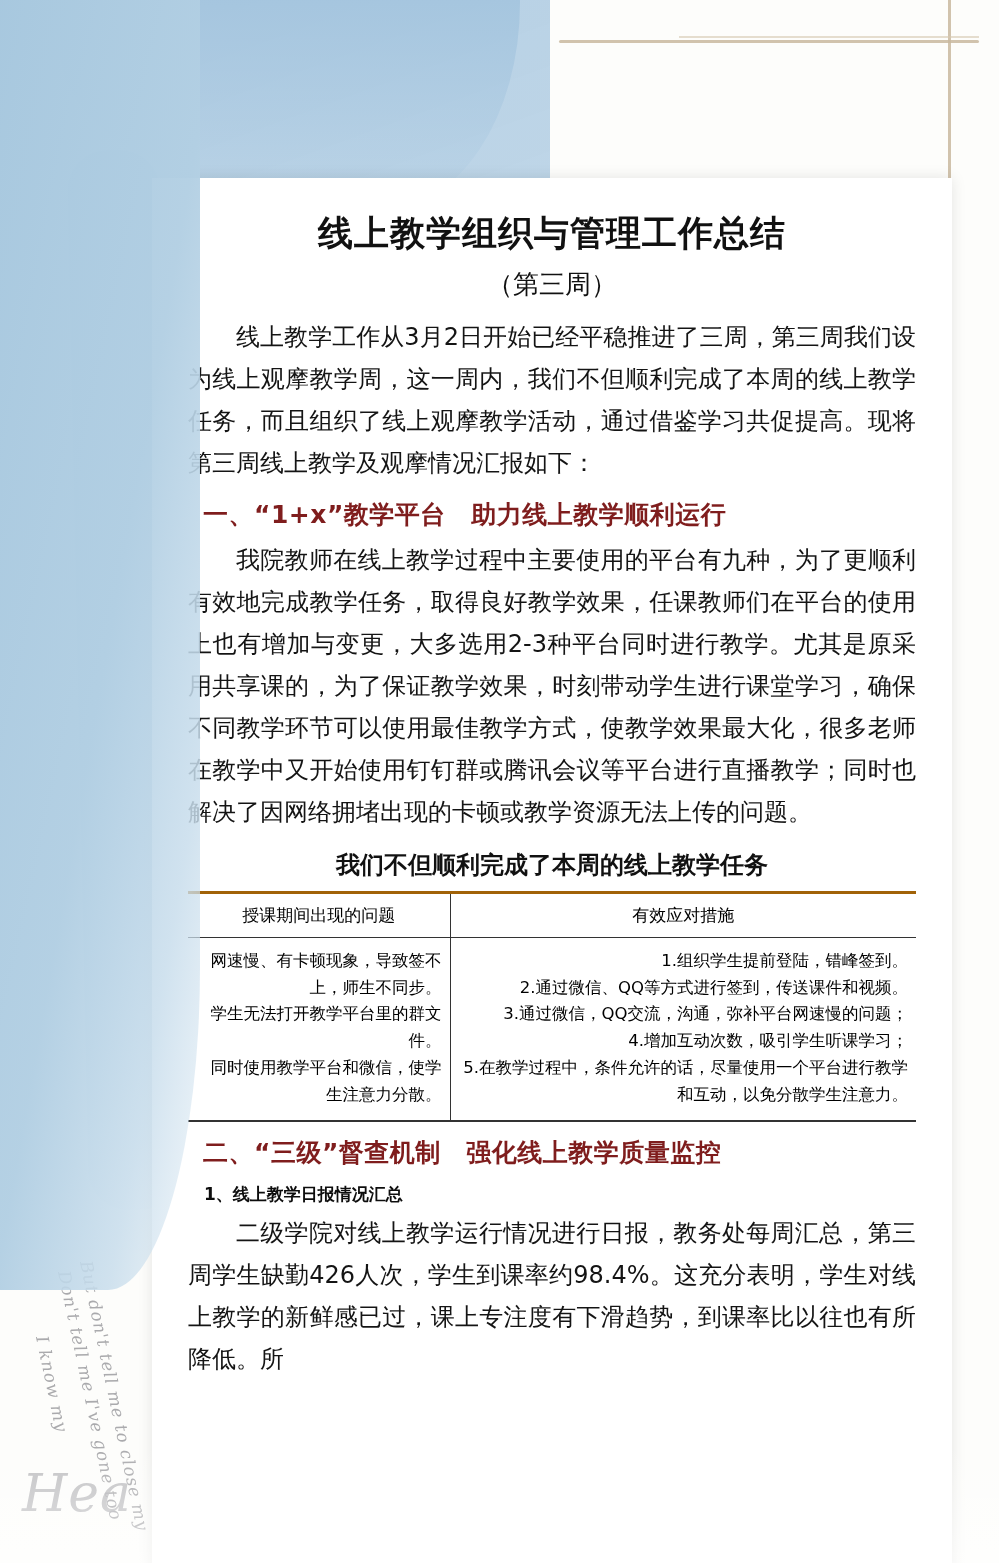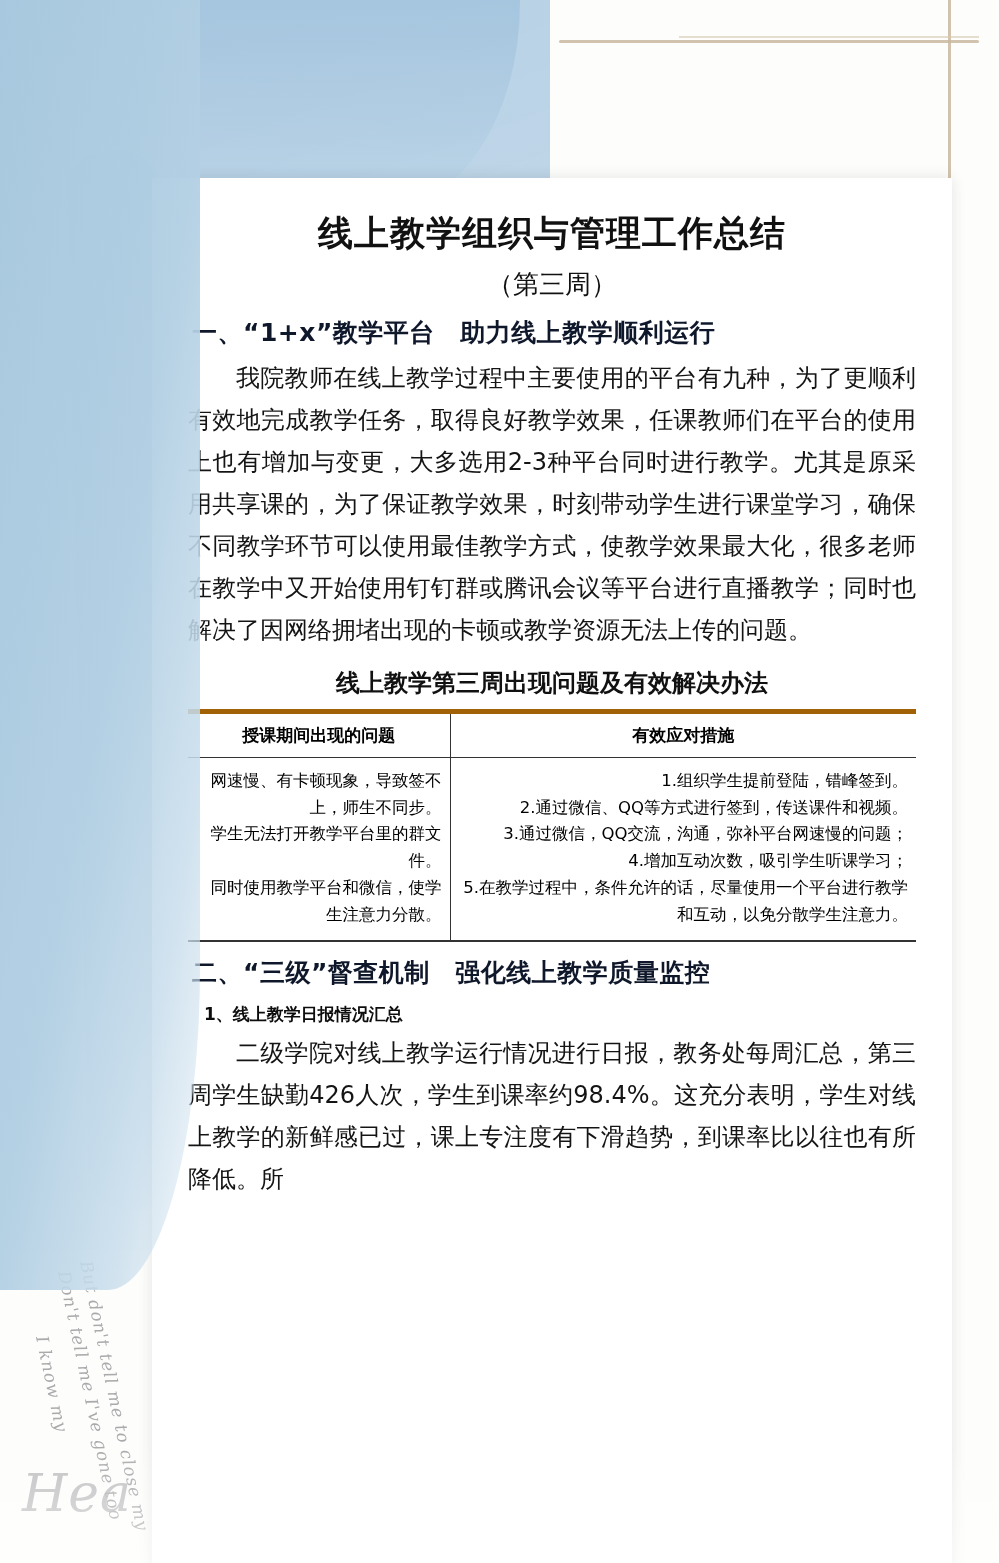--- a/index.html
+++ b/index.html
@@ -159,22 +159,22 @@
     line-height: 1.75;
     color: #141414;
     margin: 0 0 10px 0;
     text-align: justify;
     text-indent: 2em;
   }
   h2.sec-head {
     font-family: "DejaVu Sans", sans-serif;
     font-weight: bold;
     font-size: 25px;
-    color: #0f172a;
-    margin: 14px 0 8px 4px;
+    color: #7f1d1d;
+    margin: 14px 0 8px 15px;
     letter-spacing: 0.5px;
   }
   h3.sub-head {
     font-family: "DejaVu Sans", sans-serif;
     font-weight: bold;
     font-size: 17px;
     color: #0d0d0d;
     margin: 14px 0 6px 16px;
   }
   .table-caption {
@@ -185,24 +185,24 @@
     color: #111;
     margin: 16px 0 10px 0;
   }
   table.issue-table {
     width: 100%;
     border-collapse: collapse;
     font-family: "DejaVu Sans", sans-serif;
   }
   table.issue-table th {
     font-size: 17px;
-    font-weight: bold;
+    font-weight: normal;
     text-align: center;
     padding: 10px 6px;
-    border-top: 5px solid #a16207;
+    border-top: 3px solid #a16207;
     border-bottom: 1px solid #333;
   }
   table.issue-table td {
     font-size: 16.5px;
     line-height: 1.62;
     vertical-align: top;
     padding: 10px 8px 12px 8px;
     border-bottom: 2px solid #333;
     text-align: right;
   }
@@ -231,25 +231,26 @@
   <span class="hw-line hw3">I know my</span>
   <span class="hw-big">Hea</span>
 </div>
 
 <div class="doc-page">
   <div class="doc-inner">
 
     <div class="doc-title">线上教学组织与管理工作总结</div>
     <div class="doc-subtitle">（第三周）</div>
 
+    <p class="body-par">线上教学工作从3月2日开始已经平稳推进了三周，第三周我们设为线上观摩教学周，这一周内，我们不但顺利完成了本周的线上教学任务，而且组织了线上观摩教学活动，通过借鉴学习共促提高。现将第三周线上教学及观摩情况汇报如下：</p>
 
     <h2 class="sec-head">一、“1+x”教学平台　助力线上教学顺利运行</h2>
     <p class="body-par">我院教师在线上教学过程中主要使用的平台有九种，为了更顺利有效地完成教学任务，取得良好教学效果，任课教师们在平台的使用上也有增加与变更，大多选用2-3种平台同时进行教学。尤其是原采用共享课的，为了保证教学效果，时刻带动学生进行课堂学习，确保不同教学环节可以使用最佳教学方式，使教学效果最大化，很多老师在教学中又开始使用钉钉群或腾讯会议等平台进行直播教学；同时也解决了因网络拥堵出现的卡顿或教学资源无法上传的问题。</p>
 
-    <div class="table-caption">线上教学第三周出现问题及有效解决办法</div>
+    <div class="table-caption">我们不但顺利完成了本周的线上教学任务</div>
 
     <table class="issue-table">
       <thead>
         <tr>
           <th class="col-left">授课期间出现的问题</th>
           <th>有效应对措施</th>
         </tr>
       </thead>
       <tbody>
         <tr>

